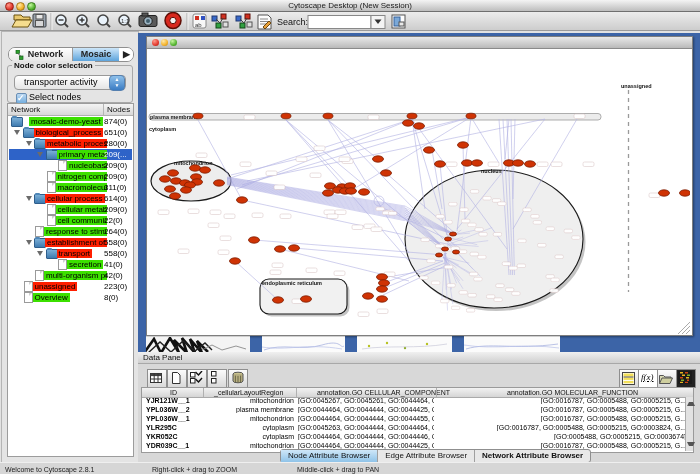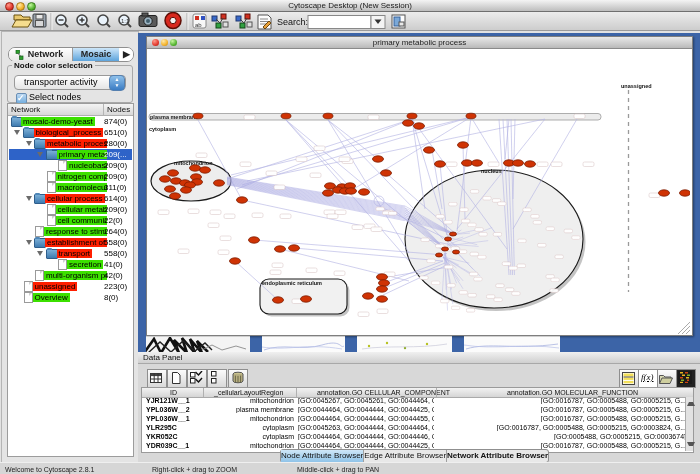--- a/index.html
+++ b/index.html
@@ -52,21 +52,21 @@
 .drow{position:absolute;left:0;width:100%;height:9px;font-size:7px;white-space:nowrap;color:#000;}
 .drow b{position:absolute;left:4px;top:0;font-size:7px;}
 .drow span{overflow:hidden;}
 .drow .c2{position:absolute;left:62px;top:0;width:90px;}
 .drow .c3{position:absolute;left:156px;top:0;width:136px;}
 .drow .c4{position:absolute;left:296px;top:0;width:248px;}
 #dscroll{position:absolute;right:0;top:9px;width:7px;height:54px;background:#e2e2e2;border-left:1px solid #aaa;}
 #dscroll:before{content:"";position:absolute;left:1px;top:1px;width:4px;height:4px;border-left:2px solid transparent;border-right:2px solid transparent;border-bottom:4px solid #555;}
 #dscroll:after{content:"";position:absolute;left:1px;bottom:1px;width:4px;height:4px;border-left:2px solid transparent;border-right:2px solid transparent;border-top:4px solid #555;}
 #dtabs{position:absolute;left:142px;top:97px;height:12px;border:1px solid #8f8f8f;border-radius:3px;background:#e8e8e8;font-size:8px;color:#111;}
-#dtabs span{display:inline-block;height:12px;line-height:12px;padding:0 0;border-right:1px solid #9f9f9f;vertical-align:top;}
+#dtabs span{display:inline-block;height:12px;line-height:12px;padding:0 7px;border-right:1px solid #9f9f9f;vertical-align:top;}
 
 #statusbar{left:0;top:462px;width:700px;height:12px;background:#d6d6d6;border-top:1px solid #efefef;font-size:7px;color:#222;}
 </style>
 </head>
 <body>
 
 <div class="abs" id="titlebar">
   <span class="light" style="left:5px;background:radial-gradient(circle at 35% 30%,#ff9a8a,#e33a2e 60%,#9c1507);border:0.5px solid #9a2015;"></span>
   <span class="light" style="left:16px;background:radial-gradient(circle at 35% 30%,#ffe9a8,#f5b32c 60%,#b97a08);border:0.5px solid #a87b1a;"></span>
   <span class="light" style="left:27px;background:radial-gradient(circle at 35% 30%,#c6f7a0,#57b633 60%,#2a7d0d);border:0.5px solid #3a7d1c;"></span>
@@ -153,21 +153,21 @@
   </div>
   <div id="treebox">
     <div id="treehead">
         <span style="position:absolute;left:3px;top:1px;">Network</span>
       <span style="position:absolute;left:99px;top:1px;">Nodes</span>
       <span style="position:absolute;left:95px;top:0;width:1px;height:11px;background:#b5b5b5;"></span>
       </div>
     <div id="treerows">
         <div class="trow" style="top:12px;">
           <span class="fold" style="left:3.0px;"></span>
-          <span class="nm gr" style="left:13.0px;max-width:82.0px;text-align:center;">mosaic-demo-yeast</span>
+          <span class="nm gr" style="left:21px;max-width:82.0px;text-align:center;">mosaic-demo-yeast</span>
           <span class="ct" style="">874(0)</span>
         </div>
 <div class="trow" style="top:23px;">
           <span class="tri" style="left:6.0px;"></span>
           <span class="fold" style="left:14.5px;"></span>
           <span class="nm rd" style="left:25.5px;max-width:69.5px;">biological_process</span>
           <span class="ct" style="">651(0)</span>
         </div>
 <div class="trow" style="top:34px;">
           <span class="tri" style="left:17.5px;"></span>
@@ -253,21 +253,20 @@
       </div>
   </div>
 </div>
 
 <div class="abs" id="mdi">
   <div id="netwin">
     <div id="nettitle">
       <span class="light" style="top:2px;left:5px;background:radial-gradient(circle at 35% 30%,#ff9a8a,#e33a2e 60%,#9c1507);"></span>
       <span class="light" style="top:2px;left:14px;background:radial-gradient(circle at 35% 30%,#ffe9a8,#f5b32c 60%,#b97a08);"></span>
       <span class="light" style="top:2px;left:23px;background:radial-gradient(circle at 35% 30%,#c6f7a0,#57b633 60%,#2a7d0d);"></span>
-      <span class="t">primary metabolic process</span>
     </div>
     <div id="netcanvas">
       <svg id="gsvg" width="543" height="285">
           <rect x="2" y="64.5" width="452" height="6.5" rx="3" fill="#ececec" stroke="#9a9a9a" stroke-width="0.8"></rect>
           <text x="3" y="69.5" font-size="5.5" font-weight="bold" fill="#111">plasma membrane</text>
           <text x="2" y="82" font-size="5.5" font-weight="bold" fill="#111">cytoplasm</text>
           <ellipse cx="44" cy="132" rx="40" ry="20" fill="#ededed" stroke="#1a1a1a" stroke-width="1.2"></ellipse>
           <text x="27" y="116" font-size="5.5" font-weight="bold" fill="#111">mitochondrion</text>
           <ellipse cx="347" cy="190" rx="89" ry="69" fill="#3a3a3a" opacity="0.3" transform="translate(2.5,3)"></ellipse>
           <ellipse cx="347" cy="190" rx="89" ry="69" fill="#efefef" stroke="#1a1a1a" stroke-width="1.1"></ellipse>

